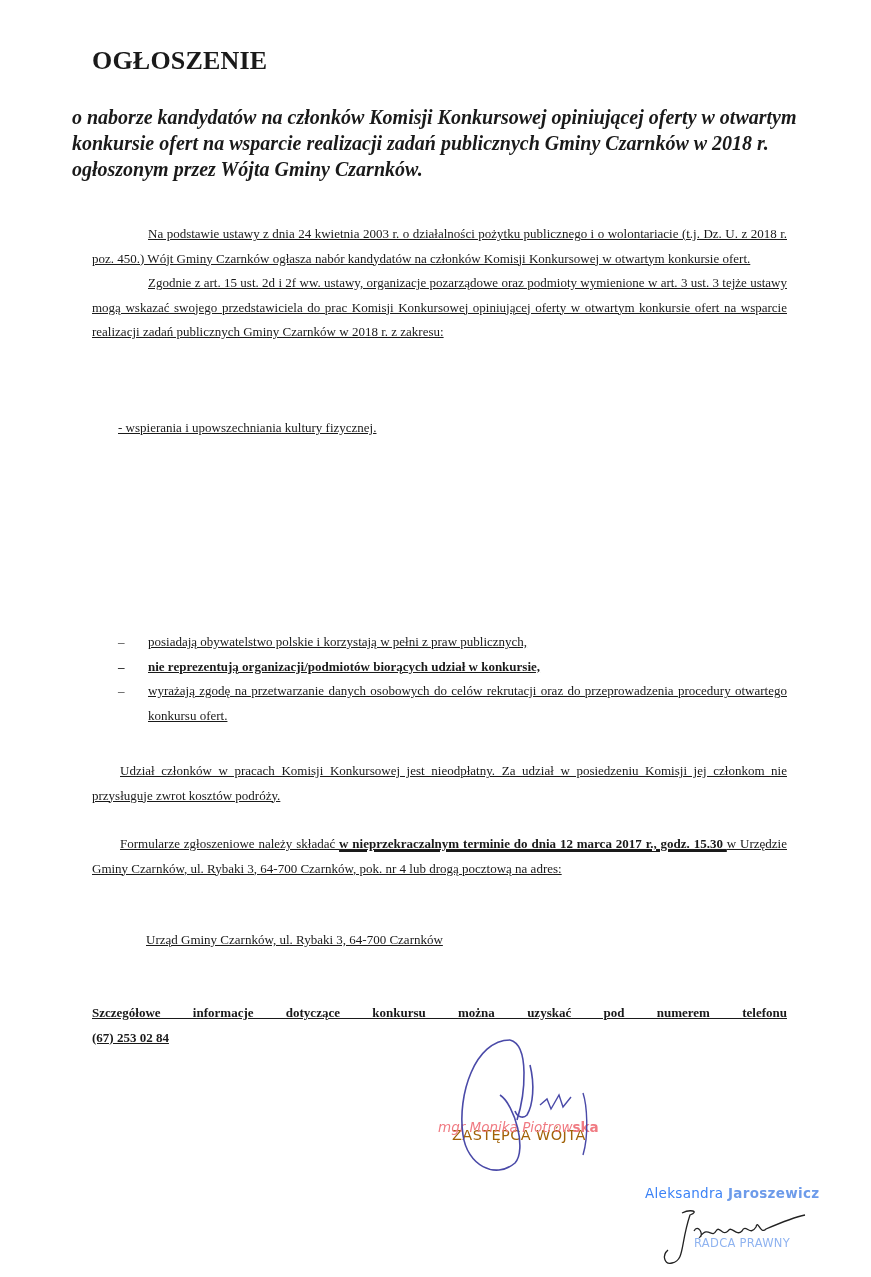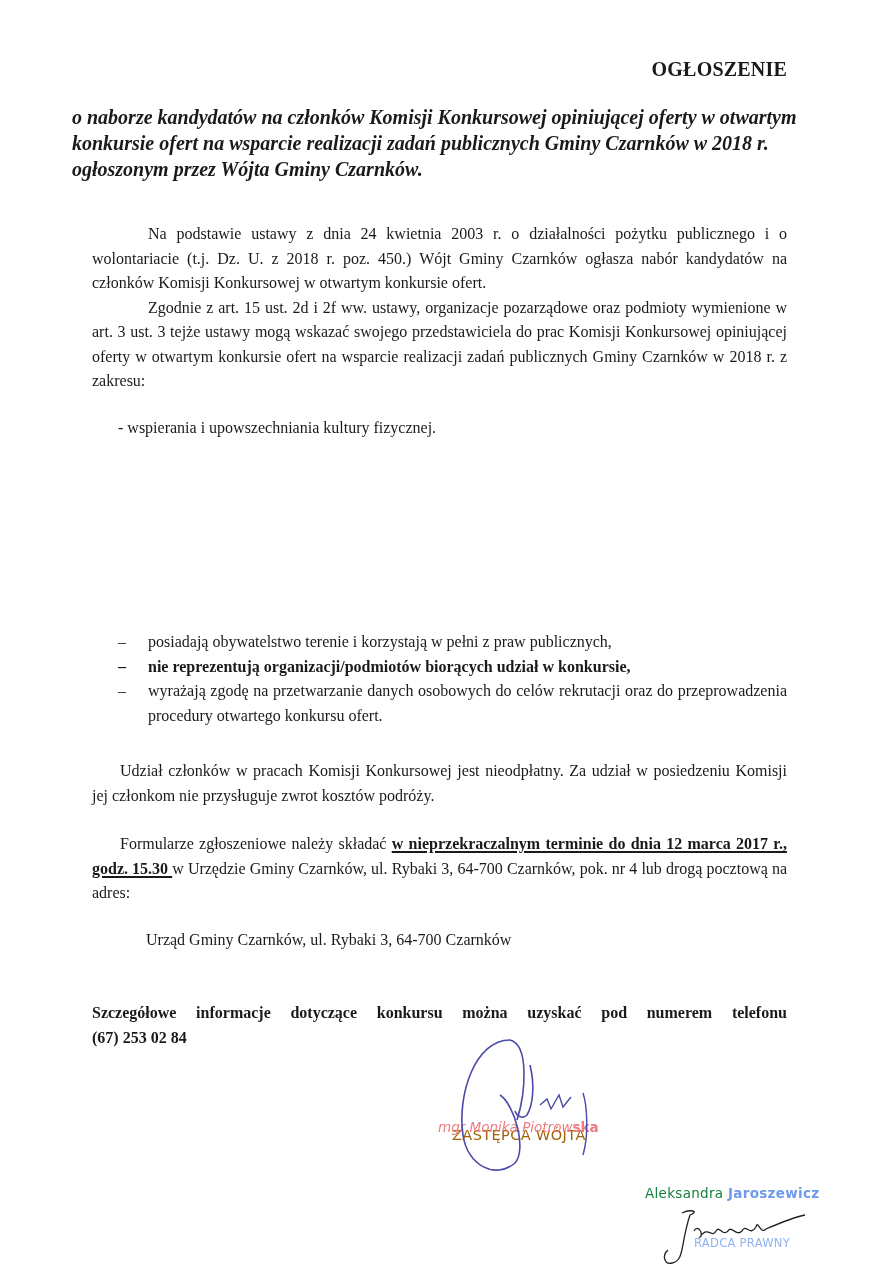--- a/index.html
+++ b/index.html
@@ -16,46 +16,47 @@
       color: #1a1a1a;
     }
     .page {
       position: absolute;
       left: 92px;
       top: 0;
       width: 695px;
     }
     .title {
       position: absolute;
-      top: 58px;
+      top: 46px;
       left: 0;
       width: 695px;
-      text-align: right;
+      text-align: left;
       font-weight: bold;
-      font-size: 20px;
+      font-size: 26px;
       letter-spacing: 0.2px;
     }
     .subtitle {
       position: absolute;
       top: 104px;
       left: -20px;
       width: 735px;
       text-align: left;
       font-weight: bold;
       font-size: 20px;
       line-height: 26px;
       font-style: italic;
     }
     .block {
       position: absolute;
       left: 0;
       width: 695px;
-      font-size: 16px;
+      font-size: 13px;
       line-height: 24.5px;
       text-align: justify;
+      text-decoration: underline;
     }
     .block p {
       margin: 0;
     }
     .indent { text-indent: 56px; }
     .indent-sm { text-indent: 28px; }
     .justify-last { text-align-last: justify; }
     .bold { font-weight: bold; }
     .ul { text-decoration: underline; text-decoration-thickness: 1.5px; text-underline-offset: 2px; }
     .list {
@@ -93,21 +94,21 @@
     }
     .stamp-name b { font-weight: bold; font-style: normal; }
     .stamp-lawyer-name {
       left: 645px;
       top: 1185px;
       color: #6d9bea;
       font-size: 13.5px;
       font-weight: bold;
       letter-spacing: 0.3px;
     }
-    .stamp-lawyer-name .faded { color: #15803d; font-weight: normal; margin-top: 32px; }
+    .stamp-lawyer-name .faded { color: #3b82f6; font-weight: normal; margin-top: 32px; }
     .stamp-lawyer-title {
       left: 694px;
       top: 1236px;
       color: #8fb3f0;
       font-size: 11.5px;
       letter-spacing: 0.3px;
     }
     svg.sig {
       position: absolute;
       overflow: visible;
@@ -129,21 +130,21 @@
 
   <div class="block" style="top:416px; left:26px;">- wspierania i upowszechniania kultury fizycznej.</div>
 
   <div class="block" style="top:464px;">
   </div>
 
   <div class="block" style="top:630px;">
     <ul class="list">
       <li>
         <span class="dash">–</span>
-        <span>posiadają obywatelstwo terenie i korzystają w pełni z praw publicznych,</span>
+        <span>posiadają obywatelstwo polskie i korzystają w pełni z praw publicznych,</span>
       </li>
       <li class="bold">
         <span class="dash">–</span>
         <span>nie reprezentują organizacji/podmiotów biorących udział w konkursie,</span>
       </li>
       <li>
         <span class="dash">–</span>
         <span>wyrażają zgodę na przetwarzanie danych osobowych do celów rekrutacji oraz do przeprowadzenia procedury otwartego konkursu ofert.</span>
       </li>
     </ul>

